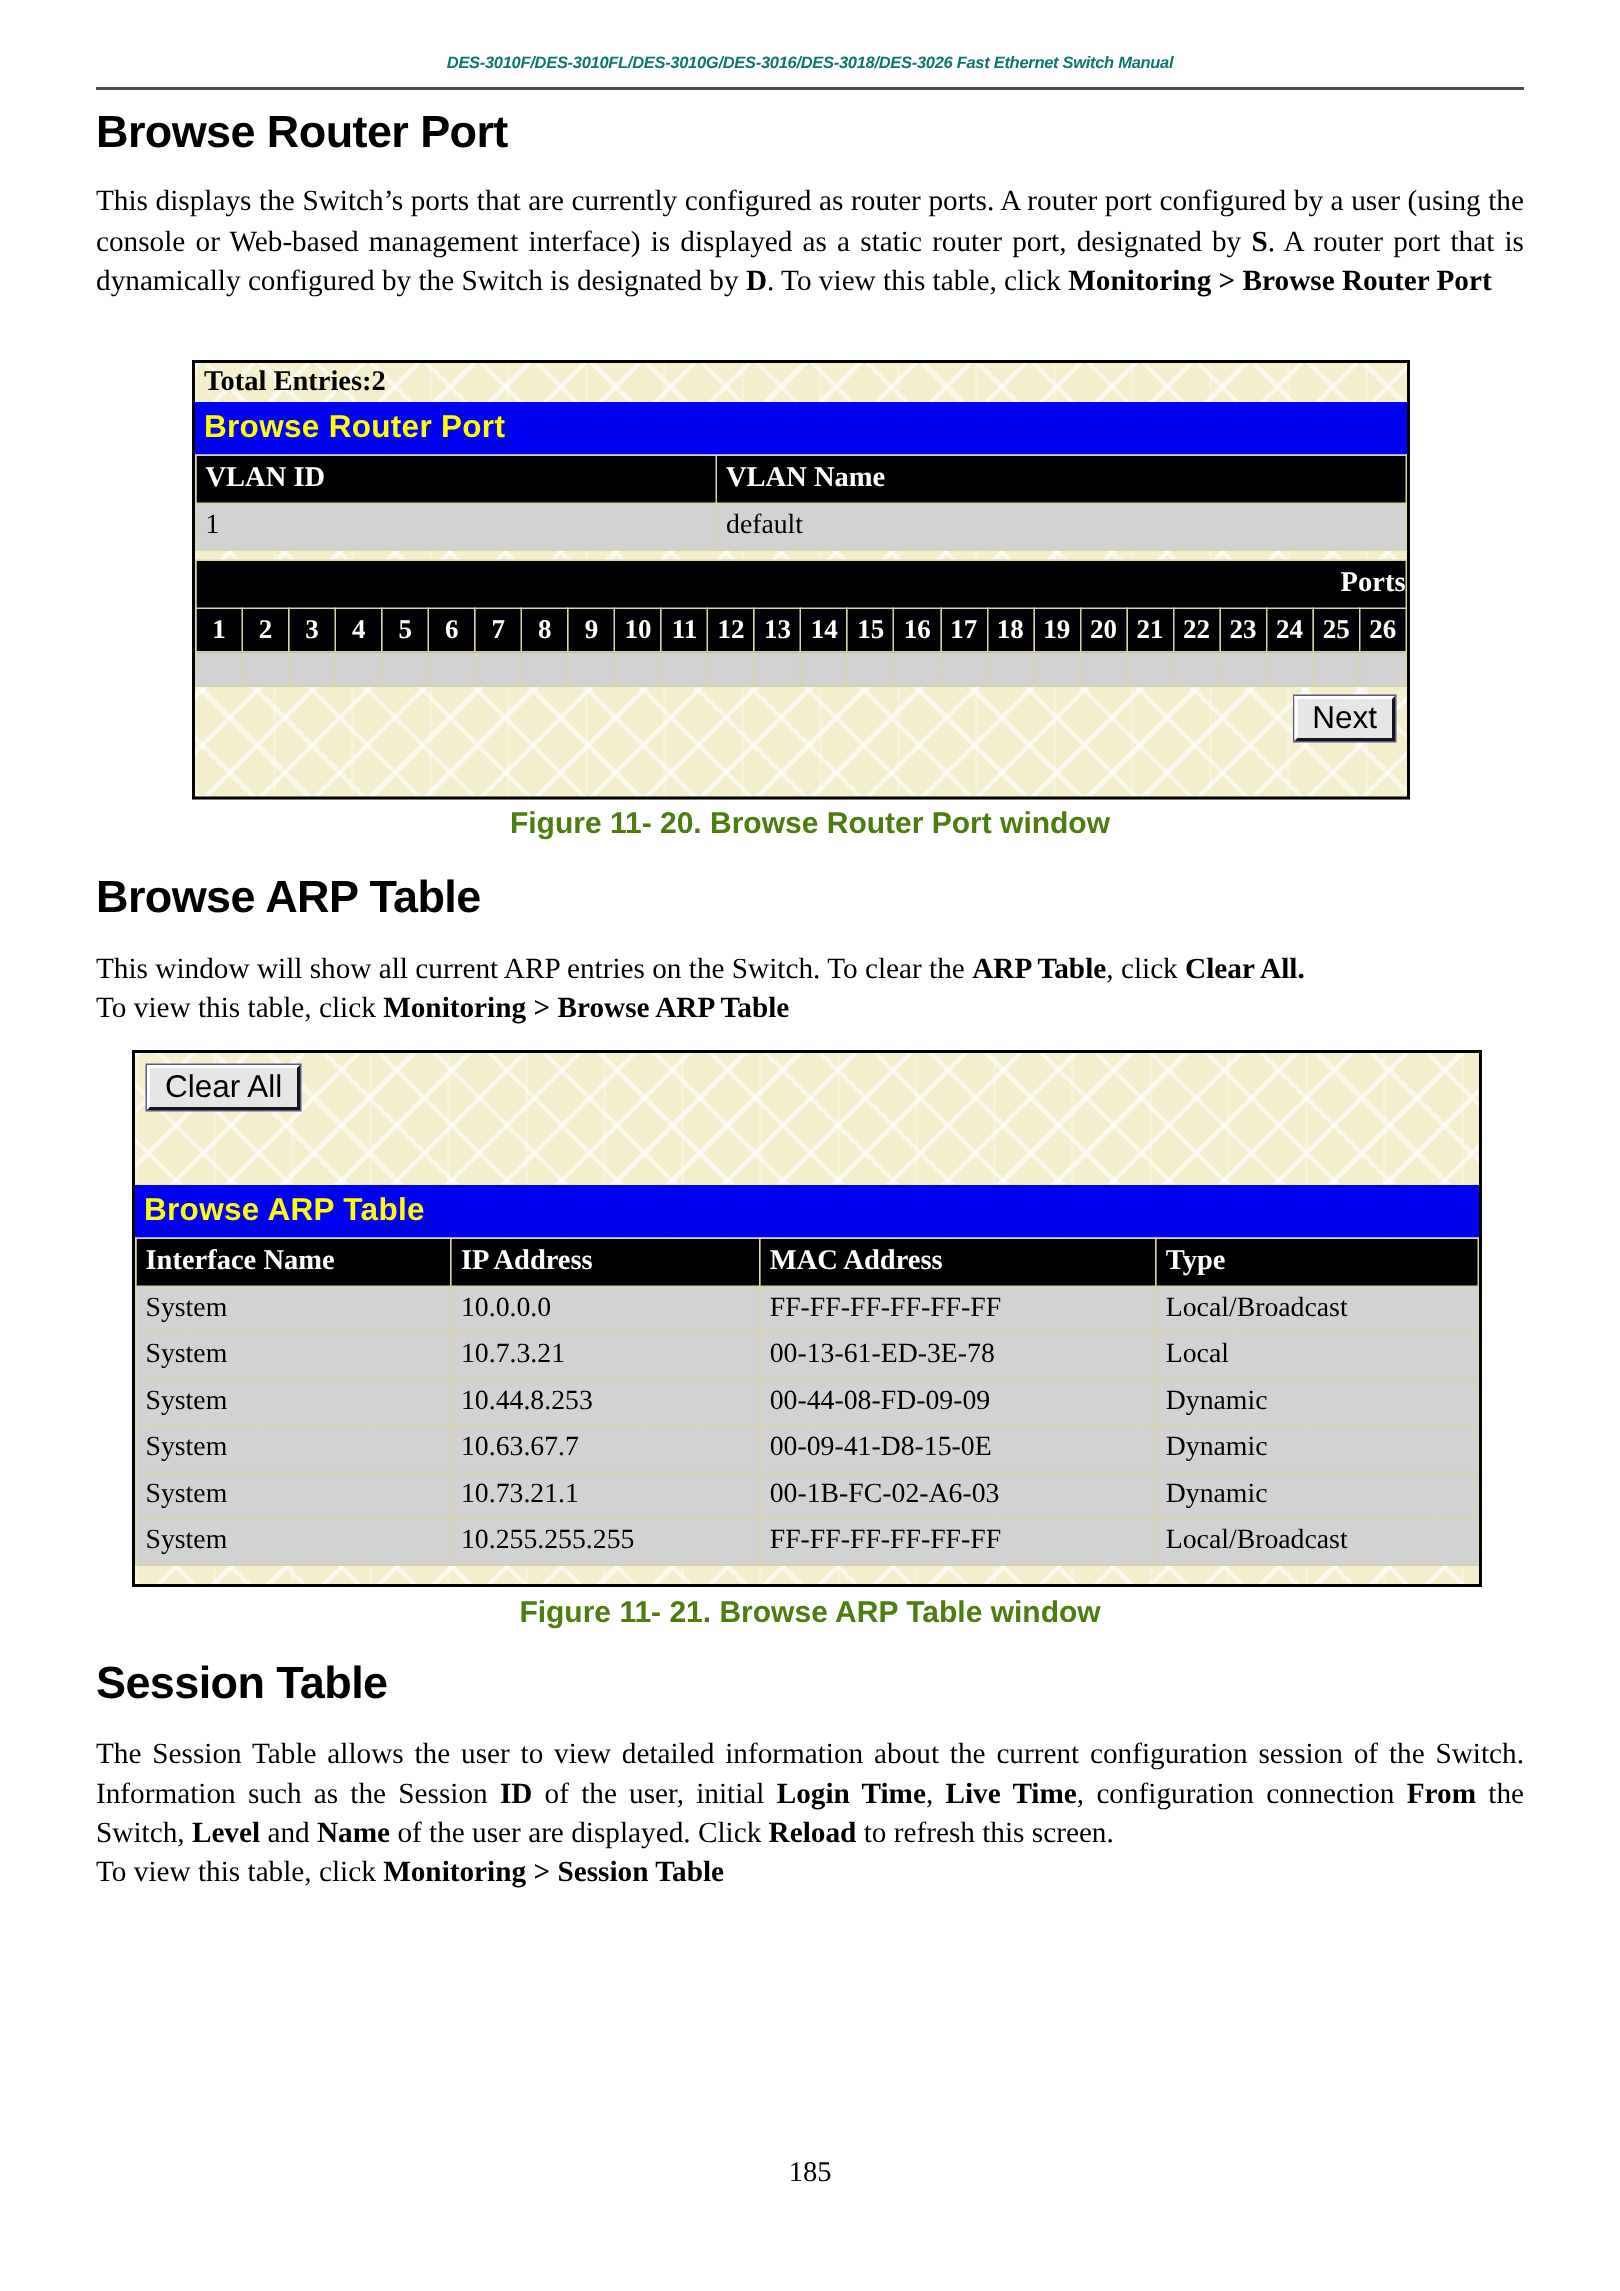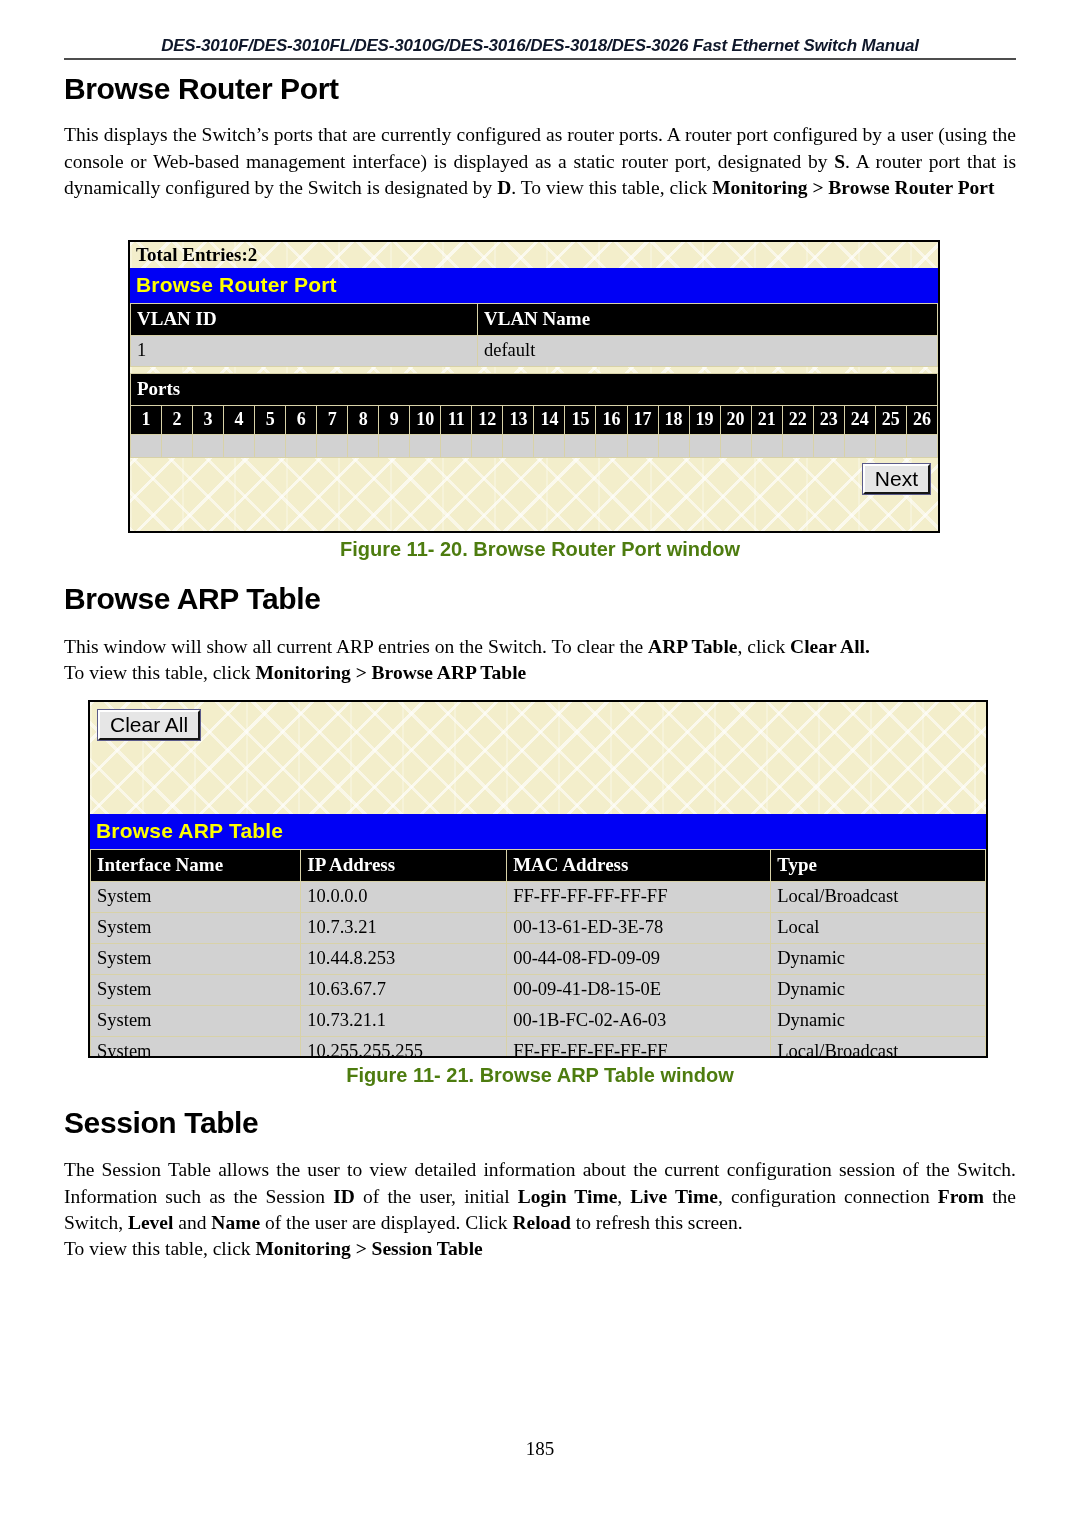--- a/index.html
+++ b/index.html
@@ -27,23 +27,23 @@
   
   .doc-header {
     position: absolute;
     left: 64px;
     top: 36px;
     width: 952px;
     text-align: center;
     font-family: "Liberation Sans", sans-serif;
     font-style: italic;
     font-weight: bold;
-    font-size: 17px;
+    font-size: 11px;
     letter-spacing: -0.2px;
-    color: #0f172a;
+    color: #0f766e;
   }
   .header-rule {
     position: absolute;
     left: 64px;
     top: 58px;
     width: 952px;
     height: 2px;
     background: #4d4d4d;
   }
 
@@ -148,21 +148,21 @@
     border-collapse: collapse;
     width: 100%;
     table-layout: fixed;
   }
   table.ports th.ports-label {
     background: #000;
     color: #fff;
     font-family: "Liberation Serif", serif;
     font-weight: bold;
     font-size: 19px;
-    text-align: left;
+    text-align: right;
     padding: 4px 0 5px 6px;
     border: 1px solid #d8d2a8;
   }
   table.ports td.pnum {
     background: #000;
     color: #fff;
     font-family: "Liberation Serif", serif;
     font-weight: bold;
     font-size: 18px;
     text-align: center;
@@ -321,21 +321,21 @@
   <div class="caption" style="top:538px;">Figure 11- 20. Browse Router Port window</div>
 
   <h1 class="sec" style="left:64px; top:582px;">Browse ARP Table</h1>
 
   <p class="body nojust" style="top:660px;"><span>To view this table, click </span><b>Monitoring &gt; Browse ARP Table</b></p>
 
   <p class="body" style="top:634px;"><span>This window will show all current ARP entries on the Switch. To clear the </span><b>ARP Table</b><span>, click </span><b>Clear All.</b></p>
 
   <div class="ui-shot" style="left:88px; top:700px; width:900px; height:358px;">
 
-    <div style="position:relative; height:112px;text-decoration:underline;">
+    <div style="position:relative; height:88px;text-decoration:underline;">
       <span class="winbtn btn-left">Clear All</span>
     </div>
 
     <div class="blue-bar">Browse ARP Table</div>
 
     <table class="webtbl">
       <colgroup>
         <col style="width:23.5%">
           <col style="width:23%">
           <col style="width:29.5%">

